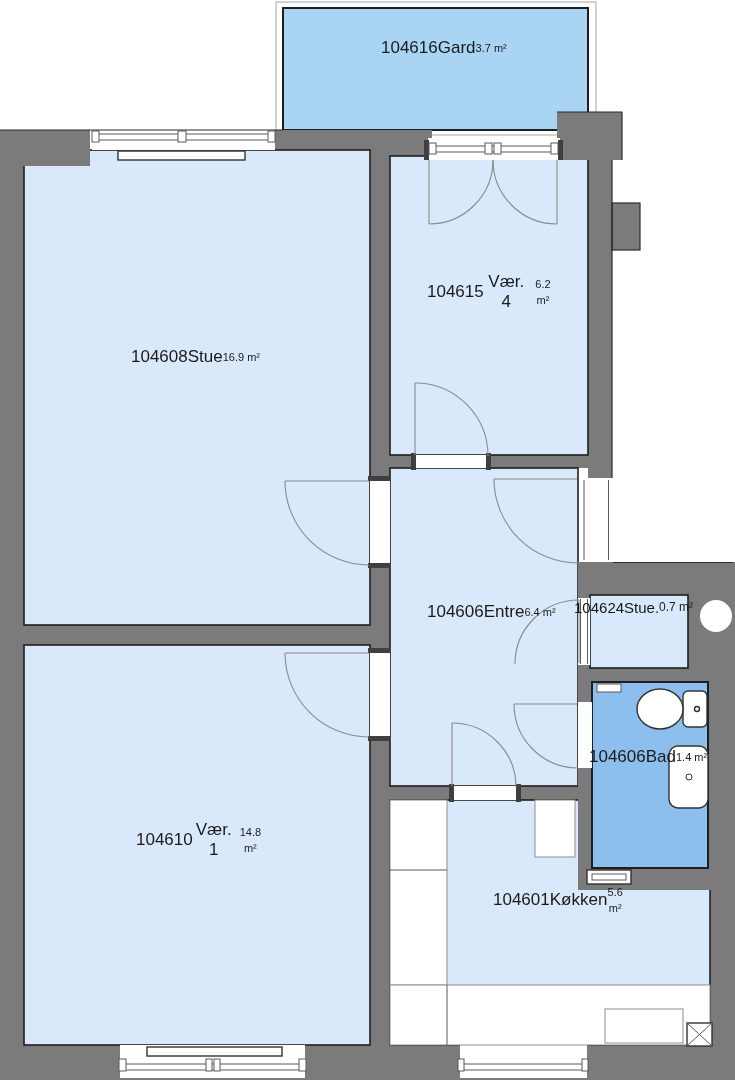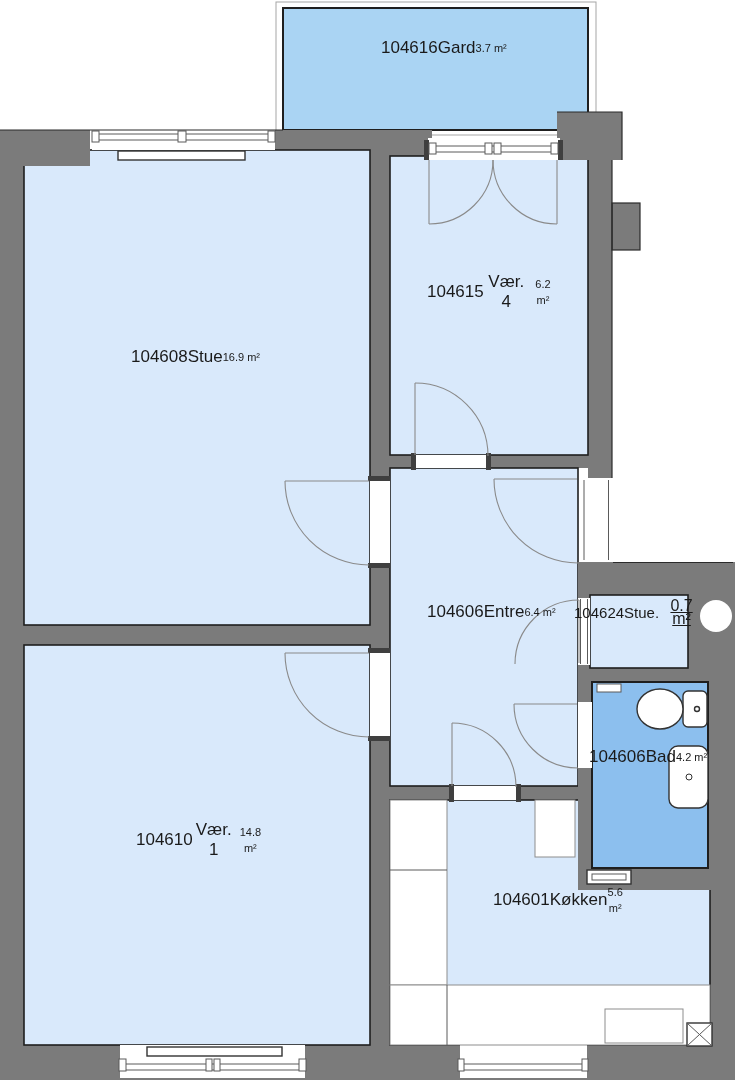--- a/index.html
+++ b/index.html
@@ -16,21 +16,21 @@
   .frameline{stroke:#5a5a5a;stroke-width:1;fill:none;}
   .post{fill:#ffffff;stroke:#5a5a5a;stroke-width:1;}
   .arc{stroke:#8a8a8a;stroke-width:1.1;fill:none;}
   .jamb{fill:#3f3f3f;}
   .edge{stroke:#2b2b2b;stroke-width:1.2;fill:none;}
   .facade{stroke:#a5a5a5;stroke-width:1;fill:none;}
   .room-label{position:absolute;display:flex;flex-direction:row;align-items:center;
               width:130px;color:#1a1a1a;font-size:17px;line-height:20px;text-align:center;}
   .room-label .area{font-size:11px;line-height:16px;}
   .room-label.small{font-size:15px;line-height:17px;}
-  .room-label.small .area{font-size:16px;line-height:13px;text-decoration:underline;}
+  .room-label.small .area{font-size:12px;line-height:13px;}
 </style>
 </head>
 <body>
 
 <div class="plan-canvas">
 <svg width="735" height="1080" viewBox="0 0 735 1080">
 
   <g>
     <rect x="276" y="2" width="320" height="133" class="facade"></rect>
     <line x1="733.5" y1="562" x2="733.5" y2="1080" class="facade"></line>
@@ -243,21 +243,21 @@
     <span>1046</span>
     <span>24</span>
     <span>Stue.</span>
     <span class="area">0.7 m²</span>
   </div>
 
   <div class="room-label" style="left:589px;top:747px;">
     <span>1046</span>
     <span>06</span>
     <span>Bad</span>
-    <span class="area">4.2 m²</span>
+    <span class="area">1.4 m²</span>
   </div>
 
   <div class="room-label" style="left:136px;top:820px;">
     <span>1046</span>
     <span>10</span>
     <span>Vær. 1</span>
     <span class="area">14.8 m²</span>
   </div>
 
   <div class="room-label" style="left:493px;top:884px;">

